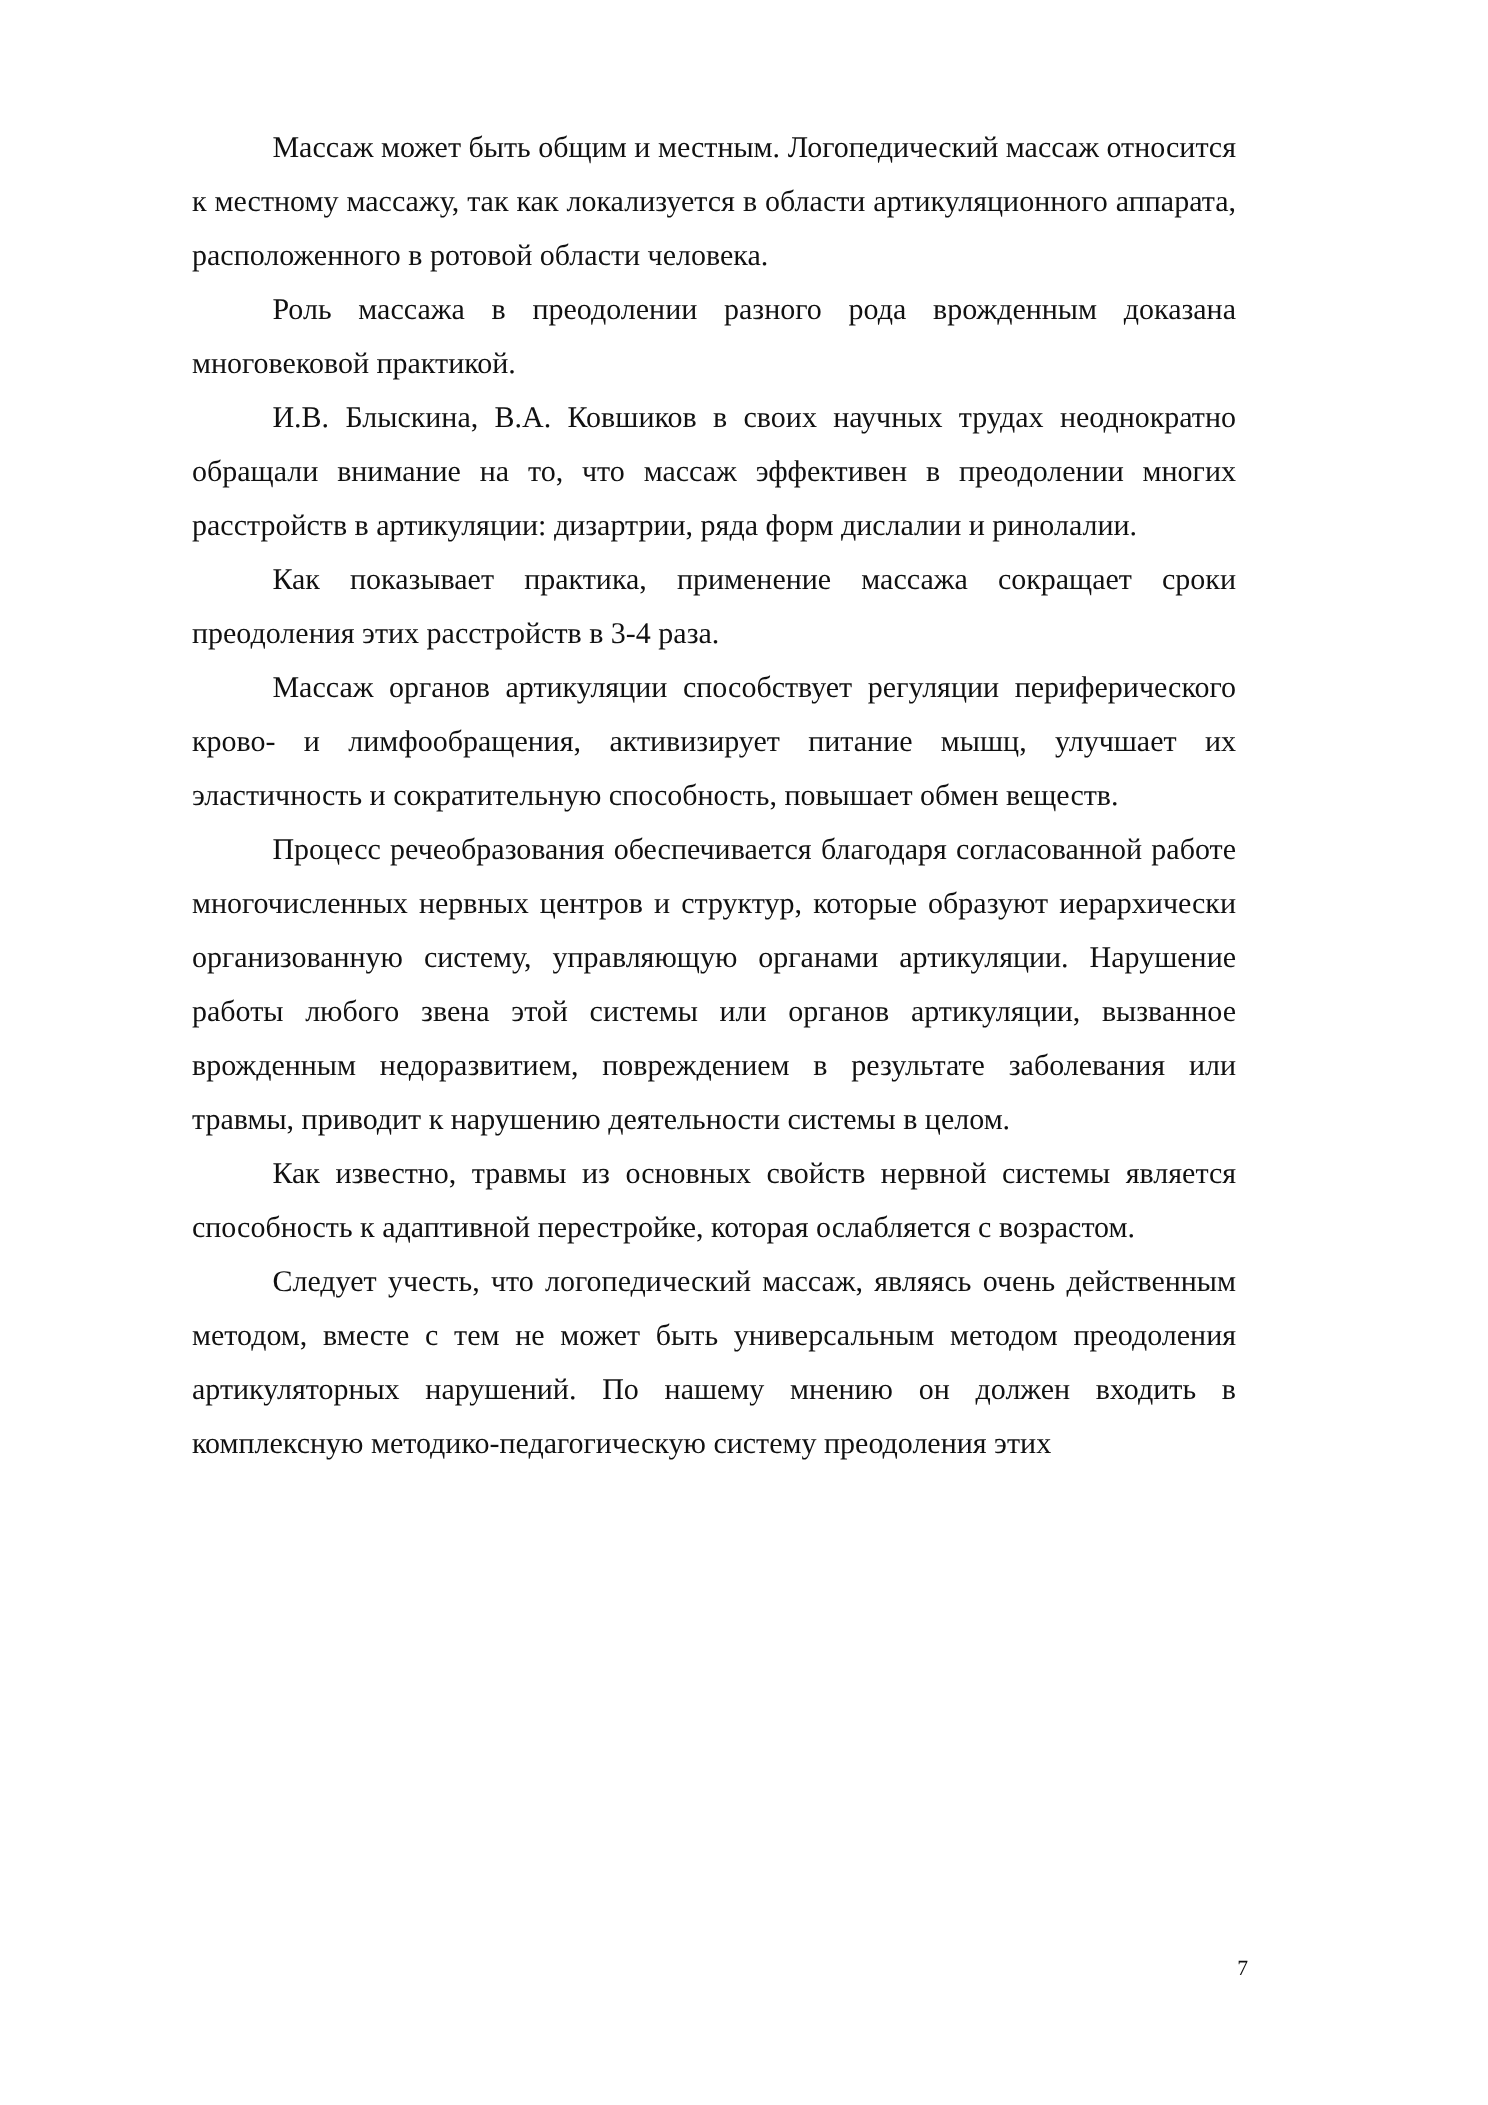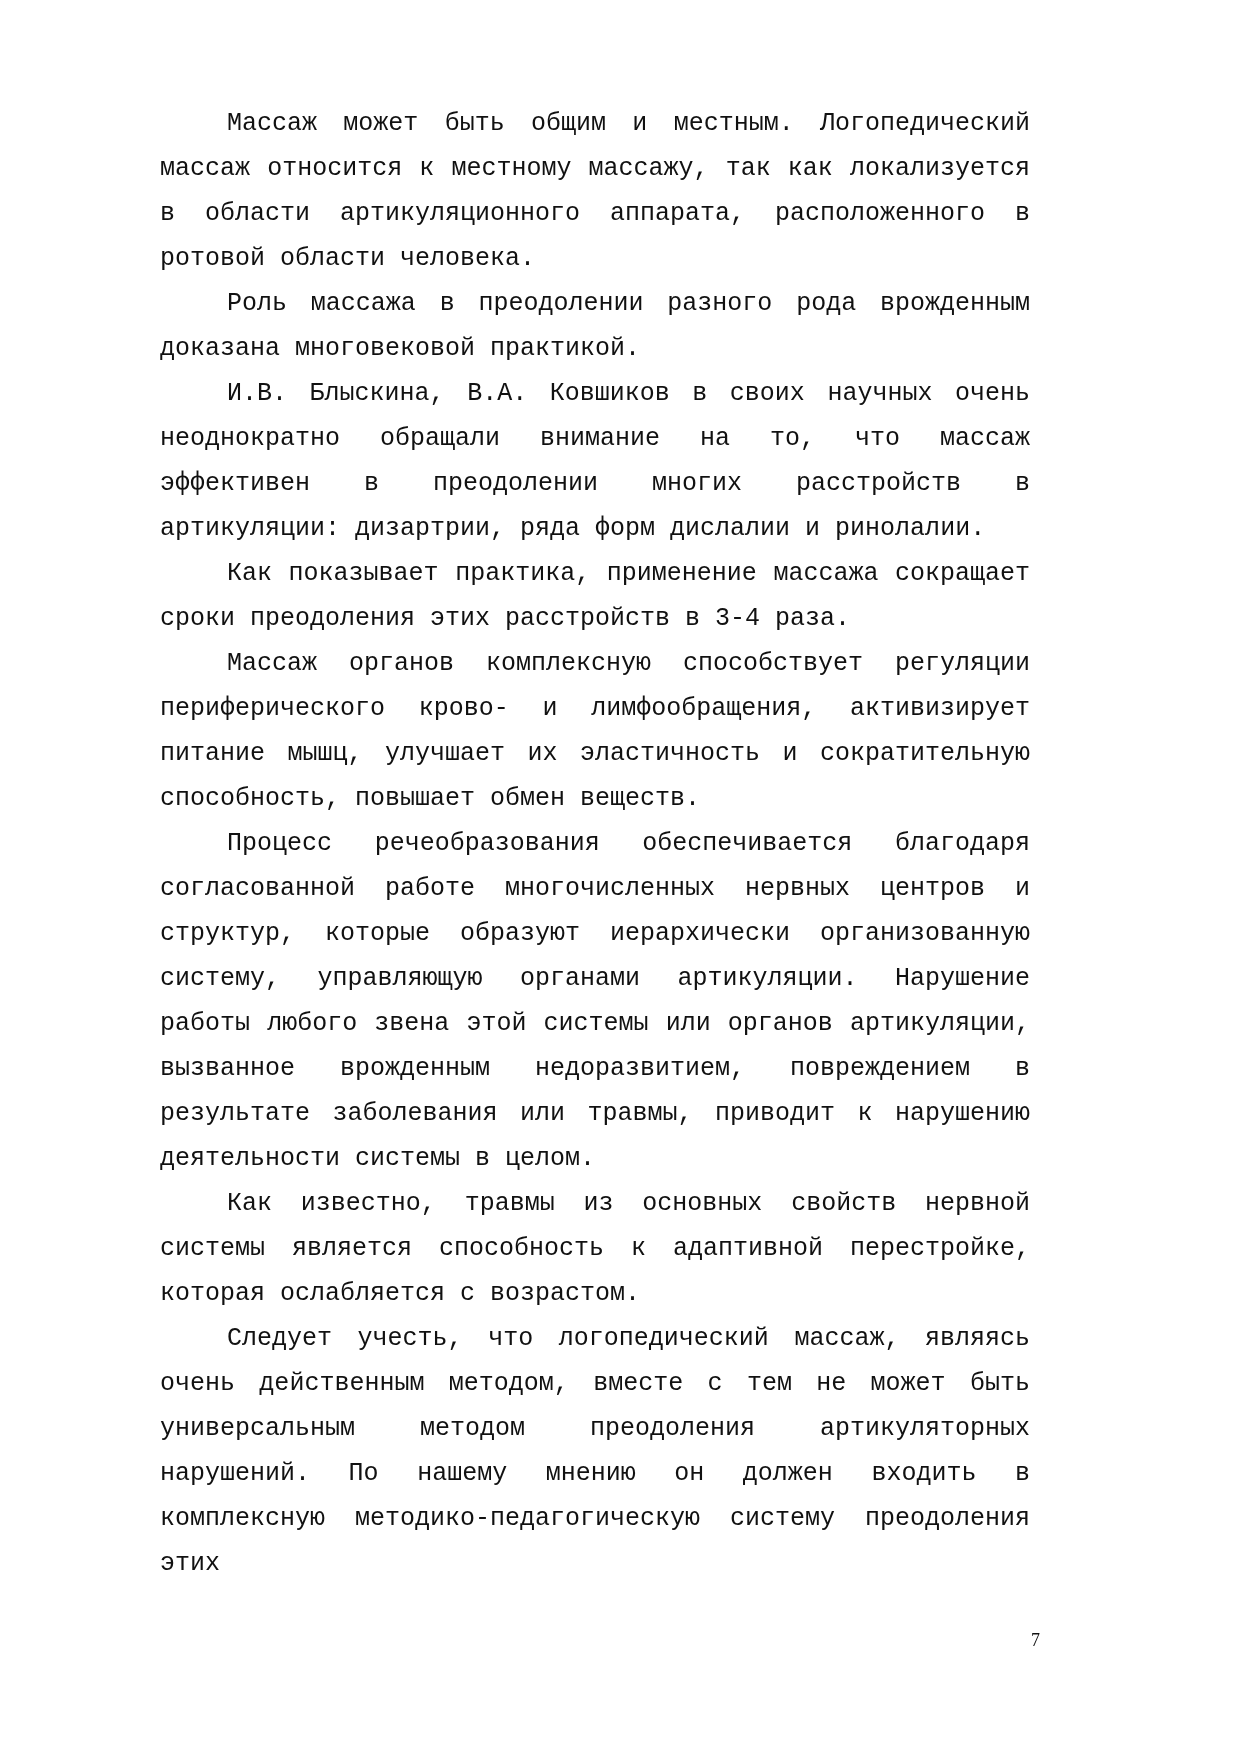--- a/index.html
+++ b/index.html
@@ -2,21 +2,21 @@
 <html><head>
   <meta charset="utf-8">
   <style>
     html, body { margin: 0; padding: 0; background: #ffffff; }
     body { width: 1240px; height: 1754px; position: relative; overflow: hidden; }
     .page {
       position: absolute;
       left: 160px;
       top: 101px;
       width: 870px;
-      font-family: Liberation Mono, monospace;
+      font-family: Liberation Serif, serif;
       font-size: 25px;
       line-height: 45px;
       color: #111111;
     }
     .para {
       margin: 0;
       text-indent: 67px;
       text-align: justify;
     }
     .page-number {
@@ -29,21 +29,21 @@
       font-size: 18px;
       color: #111111;
     }
   </style>
 </head>
 <body>
 
 <div class="page">
   <p class="para">Массаж может быть общим и местным. Логопедический массаж относится к местному массажу, так как локализуется в области артикуляционного аппарата, расположенного в ротовой области человека.</p>
   <p class="para">Роль массажа в преодолении разного рода врожденным доказана многовековой практикой.</p>
-  <p class="para">И.В. Блыскина, В.А. Ковшиков в своих научных очень неоднократно обращали внимание на то, что массаж эффективен в преодолении многих расстройств в артикуляции: дизартрии, ряда форм дислалии и ринолалии.</p>
+  <p class="para">И.В. Блыскина, В.А. Ковшиков в своих научных трудах неоднократно обращали внимание на то, что массаж эффективен в преодолении многих расстройств в артикуляции: дизартрии, ряда форм дислалии и ринолалии.</p>
   <p class="para">Как показывает практика, применение массажа сокращает сроки преодоления этих расстройств в 3-4 раза.</p>
-  <p class="para">Массаж органов комплексную способствует регуляции периферического крово- и лимфообращения, активизирует питание мышц, улучшает их эластичность и сократительную способность, повышает обмен веществ.</p>
+  <p class="para">Массаж органов артикуляции способствует регуляции периферического крово- и лимфообращения, активизирует питание мышц, улучшает их эластичность и сократительную способность, повышает обмен веществ.</p>
   <p class="para">Процесс речеобразования обеспечивается благодаря согласованной работе многочисленных нервных центров и структур, которые образуют иерархически организованную систему, управляющую органами артикуляции. Нарушение работы любого звена этой системы или органов артикуляции, вызванное врожденным недоразвитием, повреждением в результате заболевания или травмы, приводит к нарушению деятельности системы в целом.</p>
   <p class="para">Как известно, травмы из основных свойств нервной системы является способность к адаптивной перестройке, которая ослабляется с возрастом.</p>
   <p class="para">Следует учесть, что логопедический массаж, являясь очень действенным методом, вместе с тем не может быть универсальным методом преодоления артикуляторных нарушений. По нашему мнению он должен входить в комплексную методико-педагогическую систему преодоления этих</p>
 </div>
 
 <div class="page-number">7</div>
 
 </body></html>

